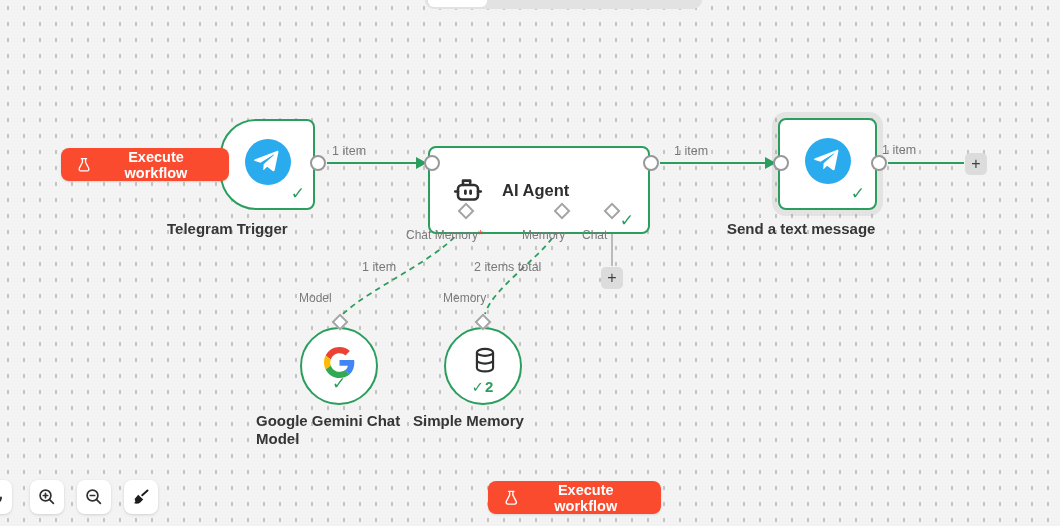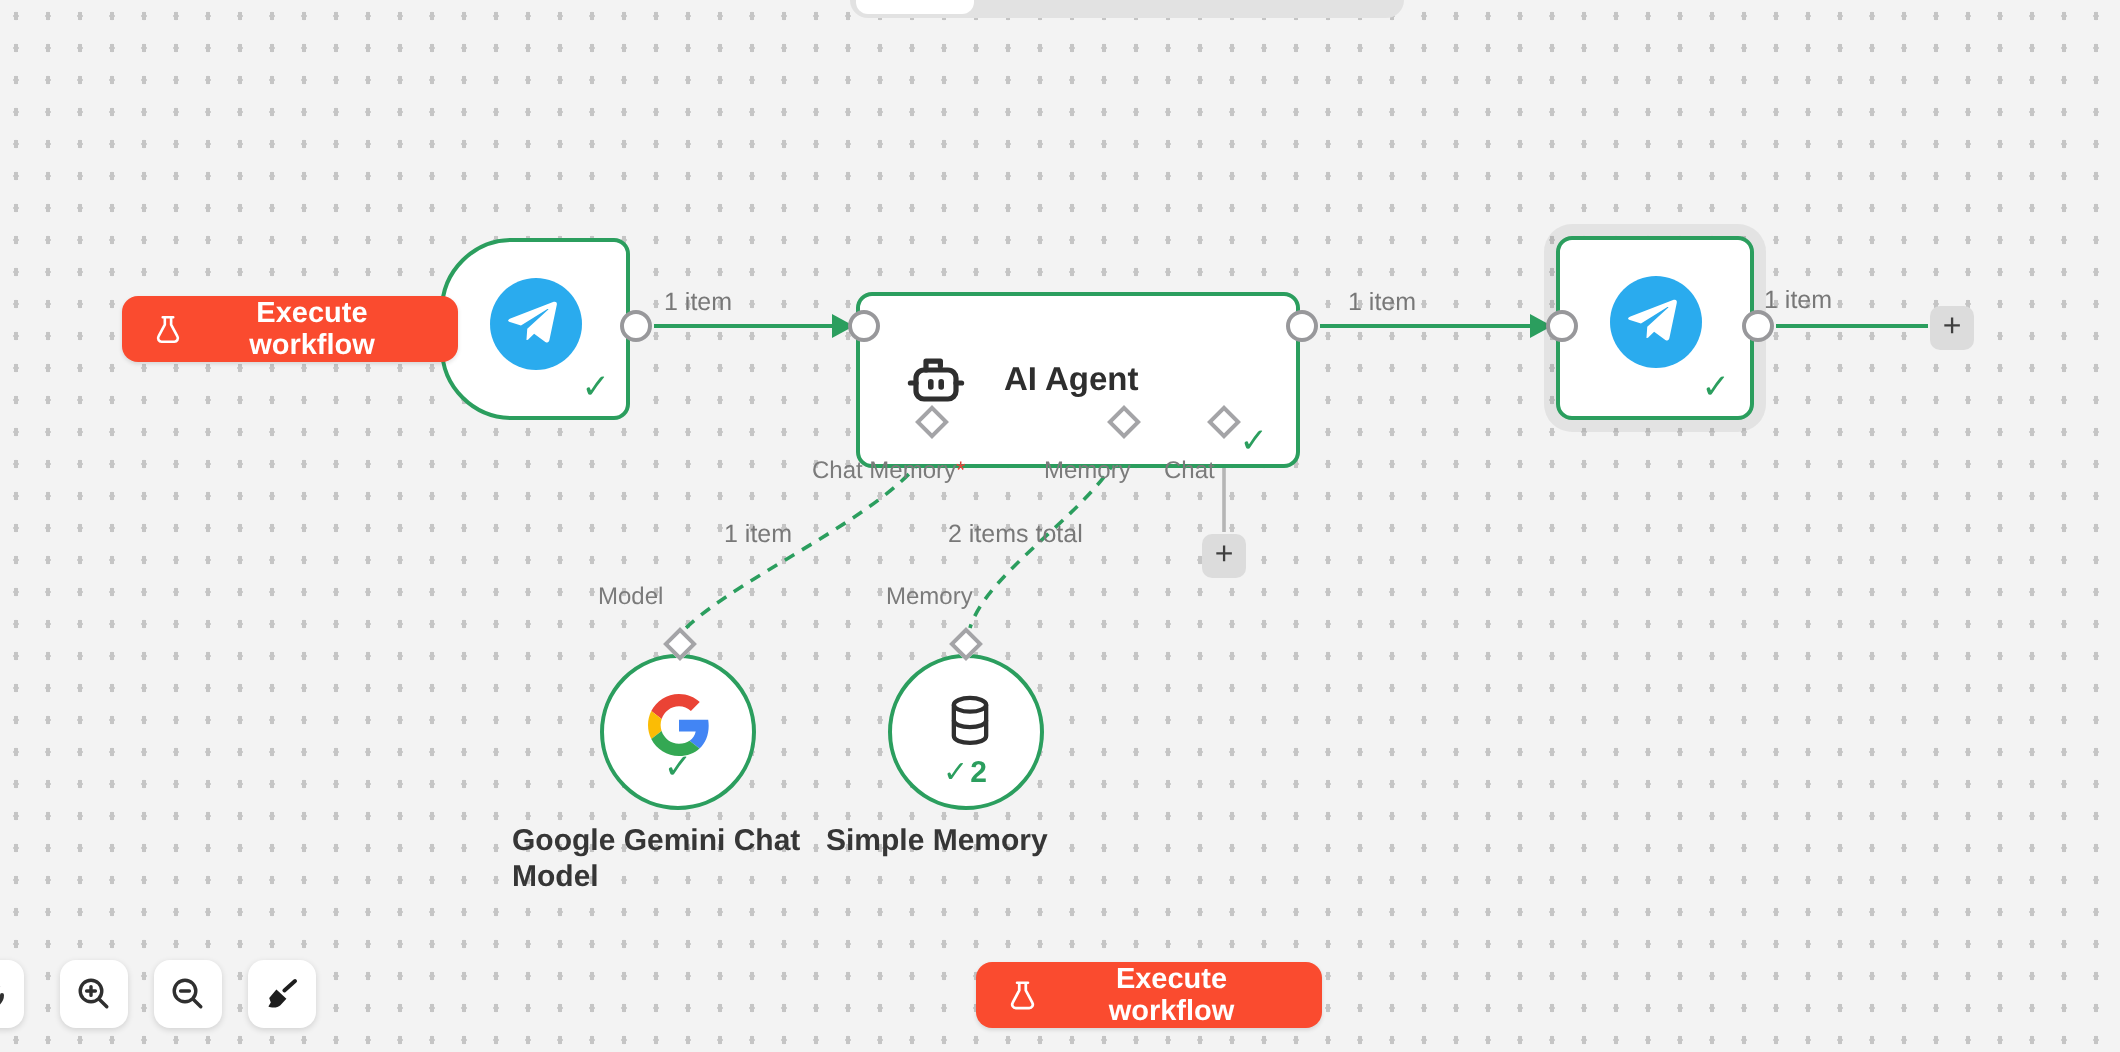--- a/index.html
+++ b/index.html
@@ -104,20 +104,21 @@
   </svg>
 
   <div class="node node-trigger">
     <svg class="node-icon-abs" style="left:23px; top:18px;" width="46" height="46" viewBox="0 0 24 24">
       <circle cx="12" cy="12" r="12" fill="#2aabee"></circle>
       <path fill="#fff" d="M17.4 7.1l-1.9 9.1c-.14.64-.52.8-1.06.5l-2.93-2.16-1.41 1.36c-.16.16-.29.29-.59.29l.21-2.98 5.42-4.9c.24-.21-.05-.33-.36-.12l-6.7 4.22-2.89-.9c-.63-.2-.64-.63.13-.93l11.3-4.36c.52-.19.98.12.78.88z"></path>
     </svg>
     <span class="check" style="right:8px; bottom:6px;">✓</span>
   </div>
   <div class="port-circle" style="left:310px; top:155px;"></div>
+  <div class="lbl node-title" style="left:167px; top:220px; width:200px;">Telegram Trigger</div>
 
   <div class="node node-agent">
     <svg class="agent-icon" width="32" height="28" viewBox="0 0 32 28">
       <rect x="6" y="9" width="20" height="14.5" rx="4" fill="none" stroke="#2f2f2f" stroke-width="2.6"></rect>
       <path d="M11,9 V4.6 H18.2 V7" fill="none" stroke="#2f2f2f" stroke-width="2.6" stroke-linecap="round" stroke-linejoin="round"></path>
       <path d="M6,15.5 H3.2 M26,15.5 H28.8" stroke="#2f2f2f" stroke-width="2.6" stroke-linecap="round"></path>
       <rect x="12" y="13.5" width="2.8" height="5.4" rx="1.4" fill="#2f2f2f"></rect>
       <rect x="17.2" y="13.5" width="2.8" height="5.4" rx="1.4" fill="#2f2f2f"></rect>
     </svg>
     <span class="agent-title">AI Agent</span>
@@ -136,20 +137,21 @@
 
   <div class="node node-send">
     <svg class="node-icon-abs" style="left:25px; top:18px;" width="46" height="46" viewBox="0 0 24 24">
       <circle cx="12" cy="12" r="12" fill="#2aabee"></circle>
       <path fill="#fff" d="M17.4 7.1l-1.9 9.1c-.14.64-.52.8-1.06.5l-2.93-2.16-1.41 1.36c-.16.16-.29.29-.59.29l.21-2.98 5.42-4.9c.24-.21-.05-.33-.36-.12l-6.7 4.22-2.89-.9c-.63-.2-.64-.63.13-.93l11.3-4.36c.52-.19.98.12.78.88z"></path>
     </svg>
     <span class="check" style="right:10px; bottom:6px;">✓</span>
   </div>
   <div class="port-circle" style="left:773px; top:155px;"></div>
   <div class="port-circle" style="left:871px; top:155px;"></div>
+  <div class="lbl node-title" style="left:727px; top:220px; width:200px;">Send a text message</div>
 
   <div class="node-round node-gemini">
     <svg class="node-icon-abs" style="left:22px; top:18px;" width="31" height="31" viewBox="0 0 48 48">
       <path fill="#EA4335" d="M24 9.5c3.54 0 6.71 1.22 9.21 3.6l6.85-6.85C35.9 2.38 30.47 0 24 0 14.62 0 6.51 5.38 2.56 13.22l7.98 6.19C12.43 13.72 17.74 9.5 24 9.5z"></path>
       <path fill="#4285F4" d="M46.98 24.55c0-1.57-.15-3.09-.38-4.55H24v9.02h12.94c-.58 2.96-2.26 5.48-4.78 7.18l7.73 6c4.51-4.18 7.09-10.36 7.09-17.65z"></path>
       <path fill="#FBBC05" d="M10.53 28.59c-.48-1.45-.76-2.99-.76-4.59s.27-3.14.76-4.59l-7.98-6.19C.92 16.46 0 20.12 0 24c0 3.88.92 7.54 2.56 10.78l7.97-6.19z"></path>
       <path fill="#34A853" d="M24 48c6.48 0 11.93-2.13 15.89-5.81l-7.73-6c-2.15 1.45-4.92 2.3-8.16 2.3-6.26 0-11.57-4.22-13.47-9.91l-7.98 6.19C6.51 42.62 14.62 48 24 48z"></path>
     </svg>
     <span class="check" style="left:0; right:0; bottom:11px; text-align:center;">✓</span>
   </div>

